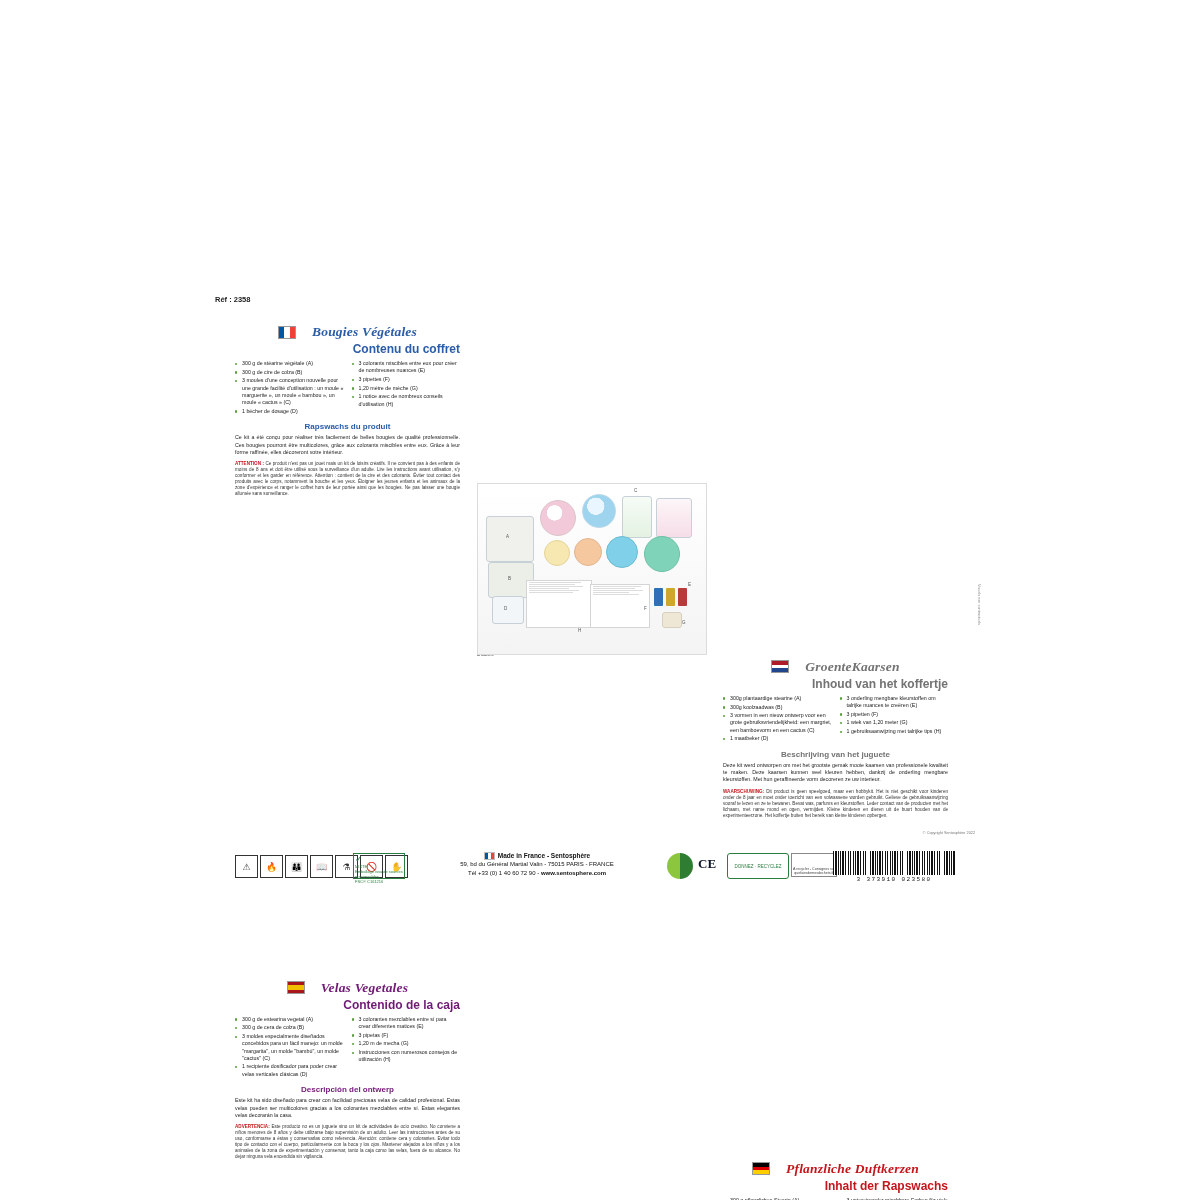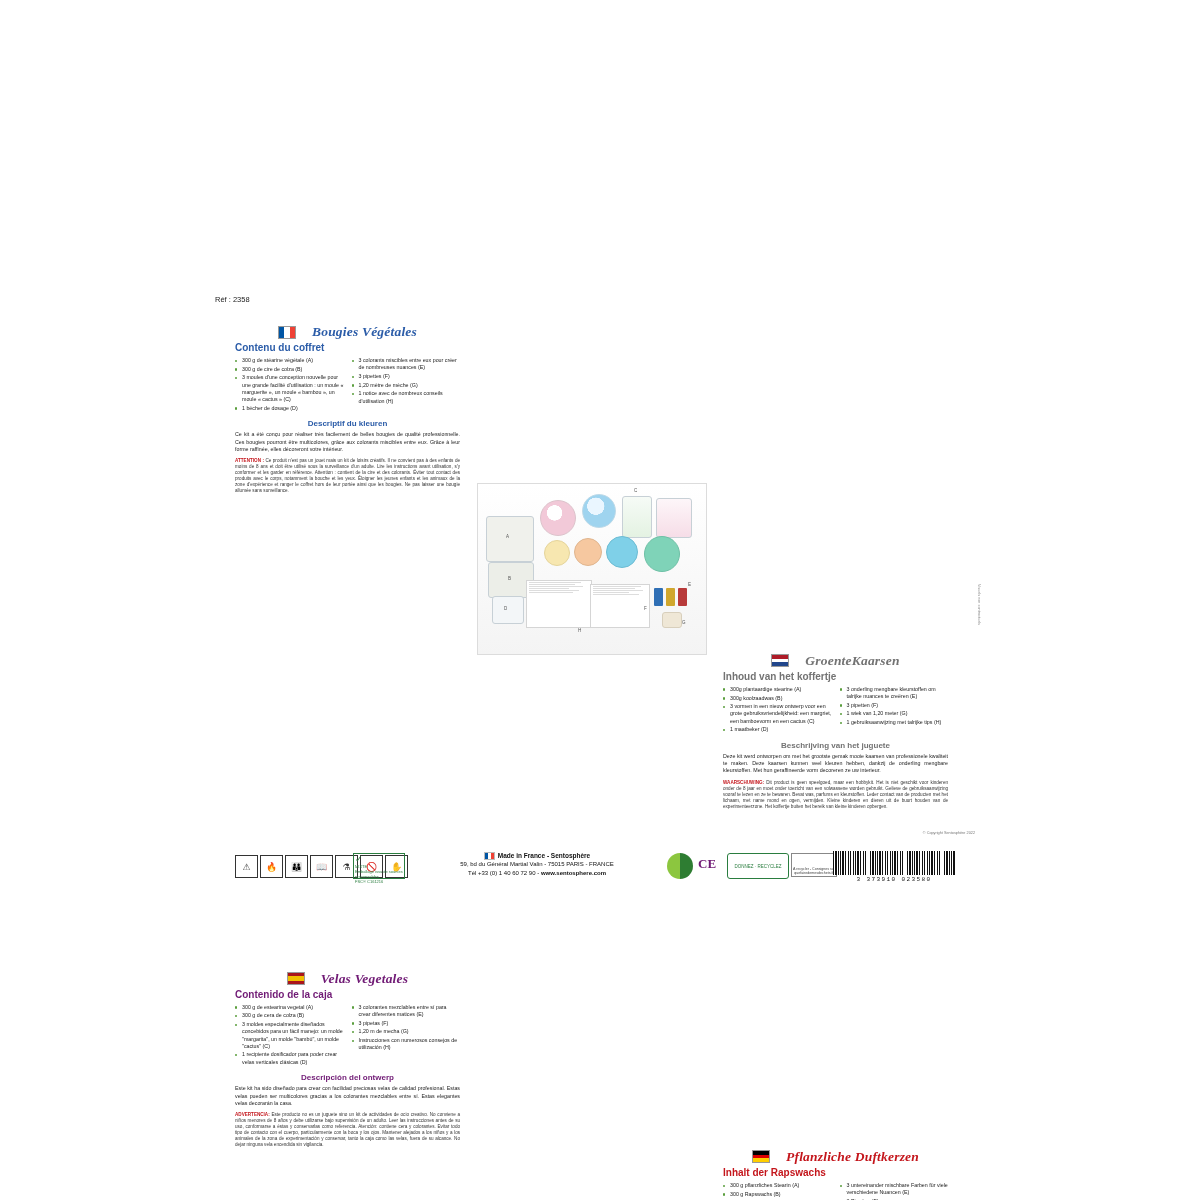--- a/index.html
+++ b/index.html
@@ -5,32 +5,32 @@
   html,body{margin:0;padding:0;background:#ffffff;}
   body{width:1200px;height:1200px;font-family:"Liberation Sans",sans-serif;color:#1a1a1a;}
   #page{position:relative;width:1200px;height:1200px;}
 
   
   #panel{
     position:absolute;left:215px;top:295px;width:760px;height:615px;
     background:#ffffff;
   }
 
-  .ref{position:absolute;left:0;top:0;font-size:7.5px;font-weight:normal;color:#222;}
+  .ref{position:absolute;left:0;top:0;font-size:7.5px;font-weight:bold;color:#222;}
 
   
   .col{position:absolute;width:225px;}
   .c1{left:20px;} .c2{left:262px;} .c3{left:508px;}
   .r1{top:28px;} .r2{top:188px;}
 
   .block{position:relative;}
   .head{display:flex;align-items:center;justify-content:center;gap:16px;height:18px;}
   .flag{width:16px;height:11px;border:0.5px solid #999;flex:0 0 auto;position:relative;overflow:hidden;}
   .title{font-family:"Liberation Serif",serif;font-style:italic;font-size:13.5px;font-weight:bold;letter-spacing:.2px;}
-  .sub{ text-align:left;font-size:10px;font-weight:bold;margin-top:1px;}
+  .sub{ text-align:right;font-size:12px;font-weight:bold;margin-top:1px;}
 
   .cols2{display:flex;gap:8px;margin-top:4px;}
   .cols2 ul{margin:0;padding:0;list-style:none;width:50%;}
   .cols2 li{position:relative;padding-left:7px;font-size:5.3px;line-height:7.2px;margin-bottom:1.5px;color:#222;}
   .cols2 li:before{content:"";position:absolute;left:0;top:2.6px;width:2.4px;height:2.4px;border-radius:50%;background:#5a9e3d;}
 
   .secthead{ text-align:center;font-size:8px;font-weight:bold;margin-top:6px;}
   .body{font-size:5.3px;line-height:7.2px;text-align:justify;margin-top:3px;color:#222;}
   .warn{font-size:4.6px;line-height:6px;text-align:justify;margin-top:5px;color:#333;}
   .warn b{color:#c4161c;}
@@ -68,21 +68,21 @@
 
   .fsc{position:absolute;left:118px;top:2px;width:52px;height:26px;border:0.8px solid #2a7d3f;font-size:4px;color:#2a7d3f;padding:1px;box-sizing:border-box;line-height:5px;}
   .fsc .tree{font-size:9px;line-height:9px;}
 
   .addr{position:absolute;left:182px;top:0;width:240px;text-align:center;font-size:6px;line-height:9px;color:#111;}
   .addr .made{font-weight:bold;font-size:6.5px;}
   .tinyflag{display:inline-block;width:9px;height:6px;vertical-align:middle;margin-right:3px;background:linear-gradient(90deg,#0055a4 0 33.3%,#fff 33.3% 66.6%,#ef4135 66.6% 100%);border:0.4px solid #bbb;}
   .web{font-size:6px;font-weight:bold;}
 
   .greendot{position:absolute;left:432px;top:2px;width:26px;height:26px;border-radius:50%;background:linear-gradient(90deg,#8cc63f 50%,#2e7d32 50%);}
-  .ce{position:absolute;left:463px;top:5px;font-size:13px;font-weight:bold;font-family:"Liberation Serif",serif;color:#701a75;}
+  .ce{position:absolute;left:463px;top:5px;font-size:13px;font-weight:bold;font-family:"Liberation Serif",serif;color:#0f172a;}
   .recycle{position:absolute;left:492px;top:2px;width:60px;height:24px;border:0.8px solid #2a7d3f;border-radius:3px;display:flex;align-items:center;justify-content:center;font-size:4.5px;color:#2a7d3f;text-align:center;line-height:5px;}
   .triman{position:absolute;left:556px;top:2px;width:46px;height:24px;border:0.8px solid #888;font-size:3.6px;color:#444;text-align:center;padding-top:13px;box-sizing:border-box;}
 
   .barcode{position:absolute;right:0;top:0;width:122px;height:34px;}
   .bars{height:24px;width:100%;background:repeating-linear-gradient(90deg,#111 0 1px,#fff 1px 2px,#111 2px 3.6px,#fff 3.6px 5px,#111 5px 5.8px,#fff 5.8px 7.4px);}
   .bcnum{font-size:6px;letter-spacing:1.4px;text-align:center;margin-top:1px;font-family:"Liberation Mono",monospace;}
 
   .copyr{position:absolute;right:0;top:536px;font-size:3.8px;color:#777;}
   .vert{position:absolute;right:-6px;top:330px;transform:rotate(90deg);transform-origin:right top;font-size:3.8px;color:#888;white-space:nowrap;}
 </style>
@@ -107,21 +107,21 @@
           <li>3 moules d'une conception nouvelle pour une grande facilité d'utilisation : un moule « marguerite », un moule « bambou », un moule « cactus » (C)</li>
           <li>1 bécher de dosage (D)</li>
         </ul>
         <ul>
           <li>3 colorants miscibles entre eux pour créer de nombreuses nuances (E)</li>
           <li>3 pipettes (F)</li>
           <li>1,20 mètre de mèche (G)</li>
           <li>1 notice avec de nombreux conseils d'utilisation (H)</li>
         </ul>
       </div>
-      <div class="secthead">Descriptif du kleuren</div>
+      <div class="secthead">Rapswachs du produit</div>
       <div class="body">Ce kit a été conçu pour réaliser très facilement de belles bougies de qualité professionnelle. Ces bougies pourront être multicolores, grâce aux colorants miscibles entre eux. Grâce à leur forme raffinée, elles décoreront votre intérieur.</div>
       <div class="warn"><b>ATTENTION :</b> <span>Ce produit n'est pas un jouet mais un kit de loisirs créatifs. Il ne convient pas à des enfants de moins de 8 ans et doit être utilisé sous la surveillance d'un adulte. Lire les instructions avant utilisation, s'y conformer et les garder en référence. Attention : contient de la cire et des colorants. Éviter tout contact des produits avec le corps, notamment la bouche et les yeux. Éloigner les jeunes enfants et les animaux de la zone d'expérience et ranger le coffret hors de leur portée ainsi que les bougies. Ne pas laisser une bougie allumée sans surveillance.</span></div>
     </div>
 
     <div class="col c2 r1 block en">
       <div class="head">
         <span class="flag fg-uk"></span>
         <span class="title">Candles of the Flora</span>
       </div>
       <div class="sub">Box contents</div>

